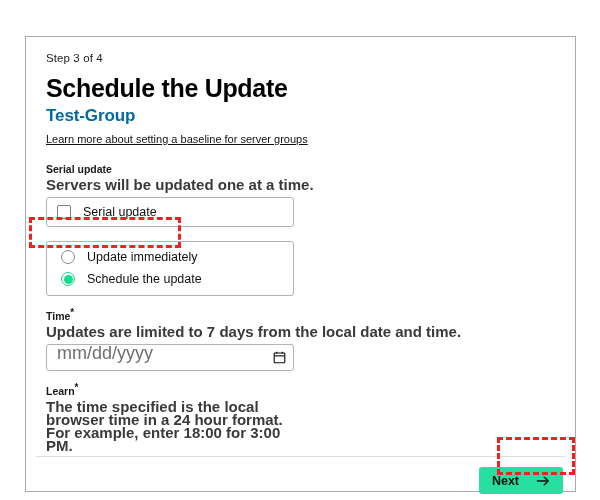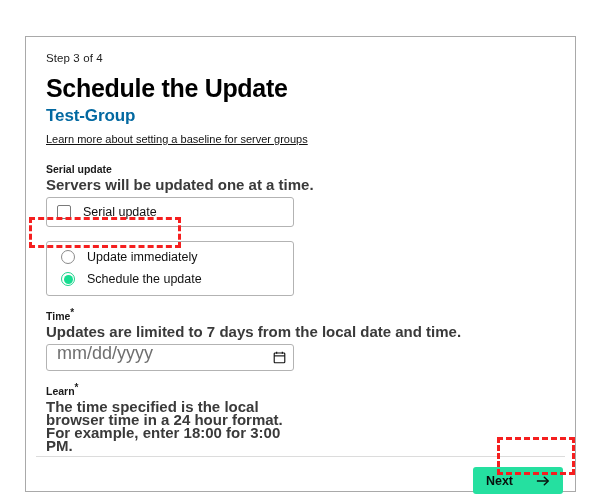--- a/index.html
+++ b/index.html
@@ -200,21 +200,21 @@
     position: absolute;
     left: 0; right: 12px;
     top: 430px;
     display: flex;
     justify-content: flex-end;
   }
   .next-btn {
     display: inline-flex;
     align-items: center;
     justify-content: center;
-    gap: 23px;
+    gap: 17px;
     min-width: 64px;
     height: 27px;
     padding: 0 13px;
     background: #25e0a0;
     border: none;
     border-radius: 3px;
     font-family: "Liberation Sans", sans-serif;
     font-size: 12.5px;
     font-weight: bold;
     color: #08110d;

